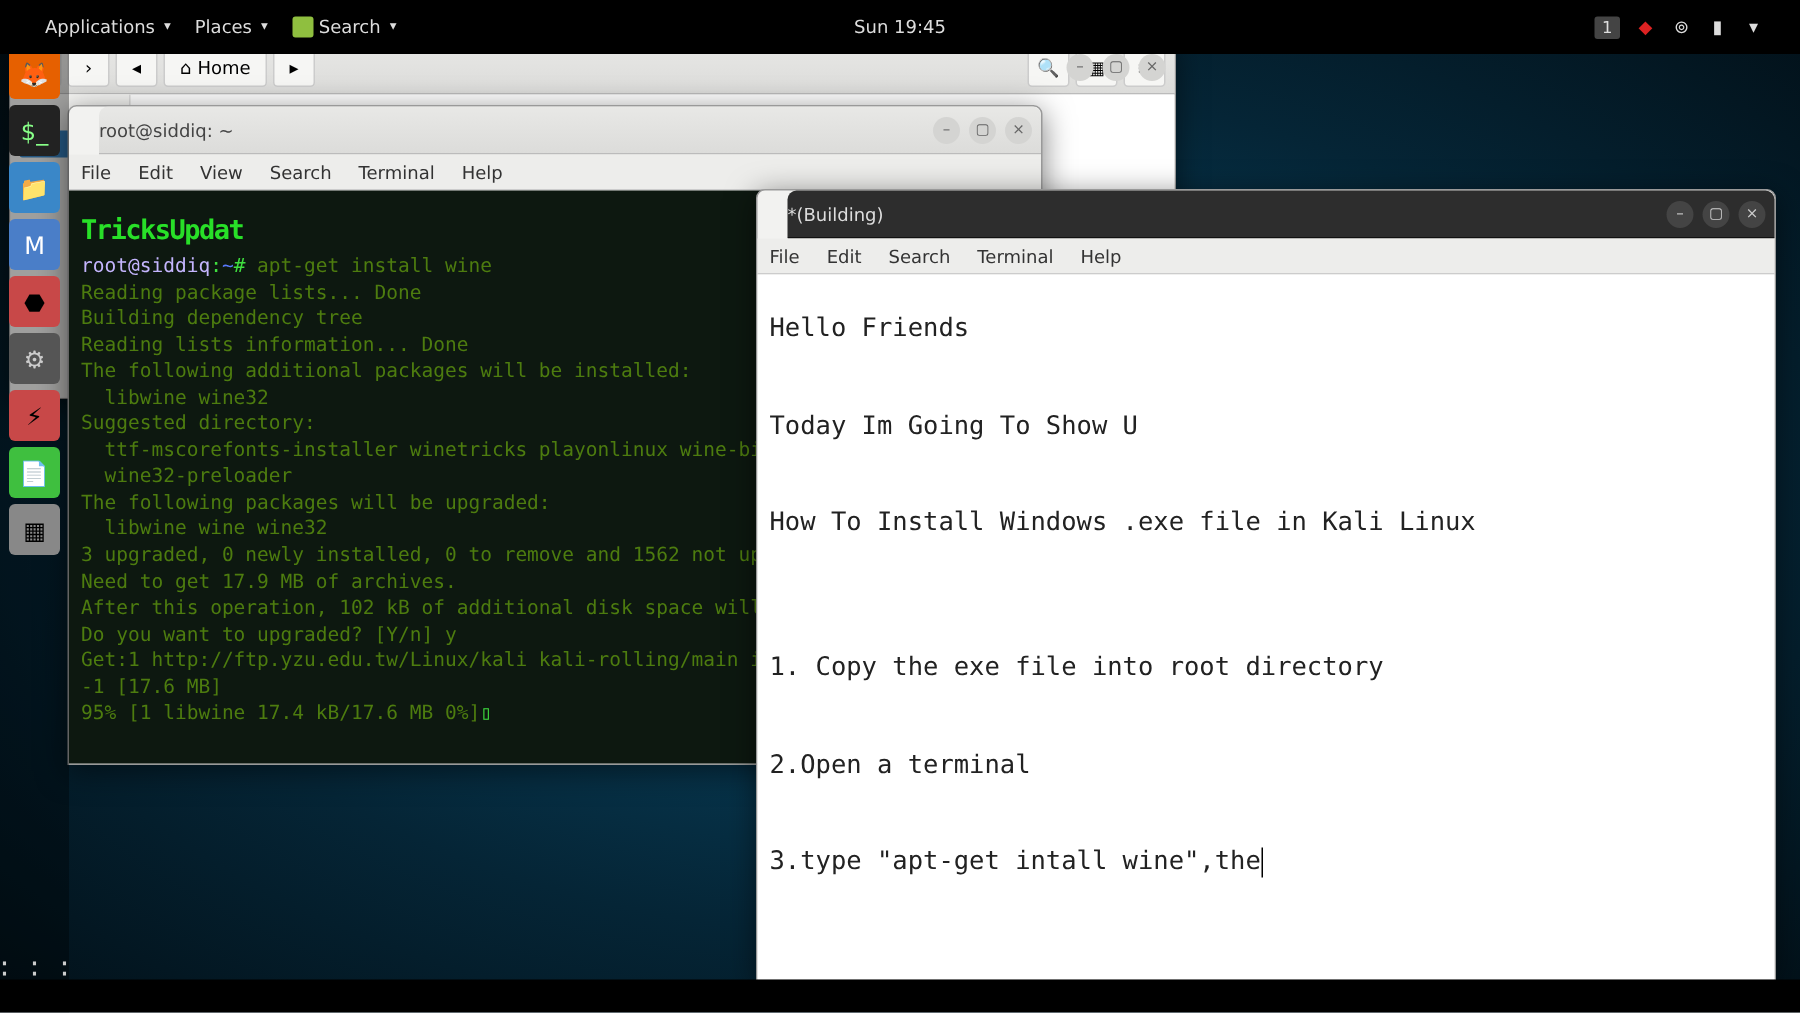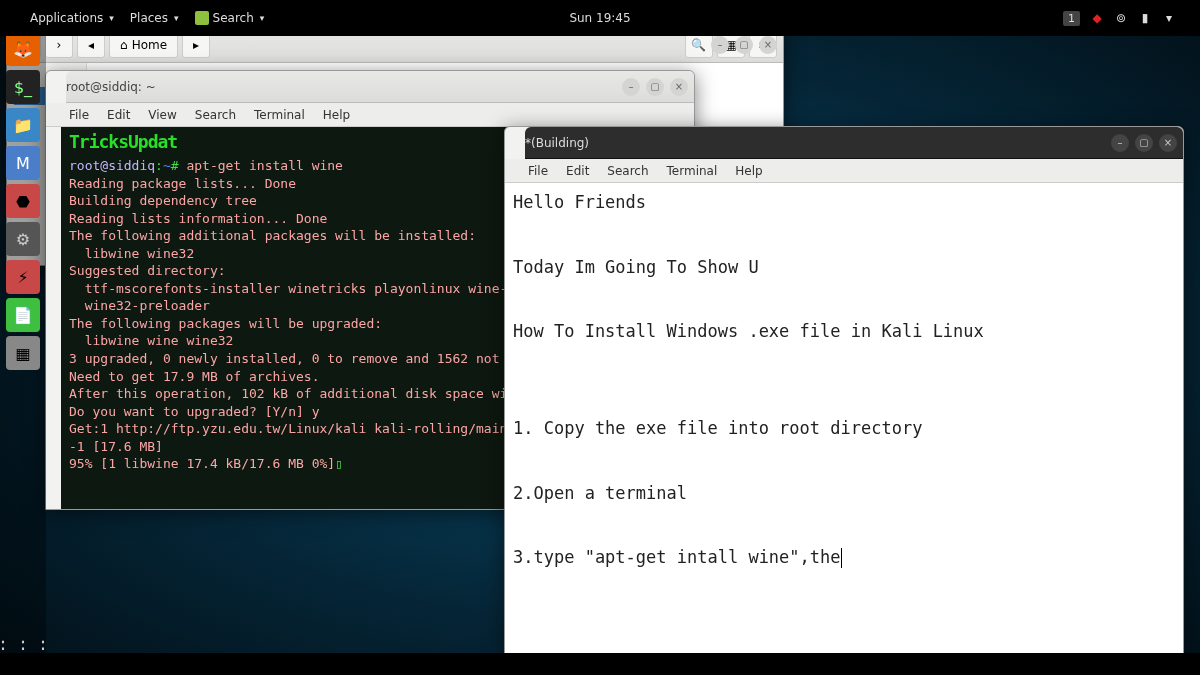--- a/index.html
+++ b/index.html
@@ -61,21 +61,21 @@
   font-size: 12px; color: #444; margin-left: 20px;
 }
 .titlebar.dark {
   background: #2d2d2d; color: #ddd; border-bottom: 1px solid #111;
 }
 .win-buttons { position: absolute; right: 6px; display: flex; gap: 6px; }
 .win-btn { width: 18px; height: 18px; border-radius: 50%; background: #d4d4d2; display: flex; align-items: center; justify-content: center; font-size: 10px; color: #666; cursor: pointer; }
 .win-btn.dark { background: #444; color: #ccc; }
 .menubar {
   height: 24px; display: flex; align-items: center; gap: 2px;
-  background: #ededeb; border-bottom: 1px solid #ccc; padding: 0 15px;
+  background: #ededeb; border-bottom: 1px solid #ccc; padding: 0 0;
   font-size: 12px; color: #333;
 }
 .menubar .mi { padding: 3px 8px; cursor: pointer; }
 
 
 .nautilus { top: 26px; left: 6px; width: 778px; height: 240px; z-index: 10; }
 .nautilus .toolbar {
   height: 36px; background: linear-gradient(#e8e8e6,#dcdcda);
   display: flex; align-items: center; padding: 0 6px; gap: 4px;
   border-bottom: 1px solid #bbb;
@@ -86,32 +86,32 @@
 .nau-body { flex: 1; background: #fff; display: flex; }
 .nau-side { width: 80px; background: #f5f5f3; border-right: 1px solid #ddd; font-size:12px; padding:6px; }
 .nau-files { flex: 1; padding: 10px; display: flex; flex-wrap: wrap; gap: 20px; align-content: flex-start; }
 .file-icon { width: 60px; text-align: center; font-size: 11px; color: #333; }
 .file-icon .ic { width: 48px; height: 40px; background: #4a7ec8; border-radius: 2px; margin: 0 auto 4px; }
 
 
 .terminal { top: 70px; left: 45px; width: 650px; height: 440px; z-index: 20; }
 .terminal .body { flex: 1; background: #0d1810; color: #3fdf3f;
   font-family: "DejaVu Sans Mono", monospace; font-size: 13px; line-height: 1.35;
-  padding: 6px 8px; overflow: hidden; white-space: pre-wrap; margin-left: 15px;
+  padding: 18px 8px; overflow: hidden; white-space: pre-wrap;
 }
 .ascii { color: #28e028; font-size: 18px; line-height: 1; letter-spacing: -1px; display:block; margin-bottom: 6px; font-weight:bold;}
 .prompt-user { color: #c4b5fd; }
 .prompt-path { color: #5a7aff; }
-.term-text { color: #fca5a5; }
+.term-text { color: #4d7c0f; }
 
 
 .leafpad { top: 126px; left: 504px; width: 680px; height: 528px; z-index: 30; }
 .leafpad .body { flex: 1; background: #fff; color: #222;
   font-family: "DejaVu Sans Mono", monospace; font-size: 17px; line-height: 1.9;
-  padding: 3px 8px; white-space: pre-wrap; overflow: hidden;
+  padding: 20px 8px; white-space: pre-wrap; overflow: hidden;
 }
 .cursor { display:inline-block; width:1px; height:20px; background:#000; vertical-align:middle; }
 </style>
 </head>
 <body>
 
 <div class="topbar">
   <div class="left">
     <span class="menu-item">
       <span>Applications</span>

